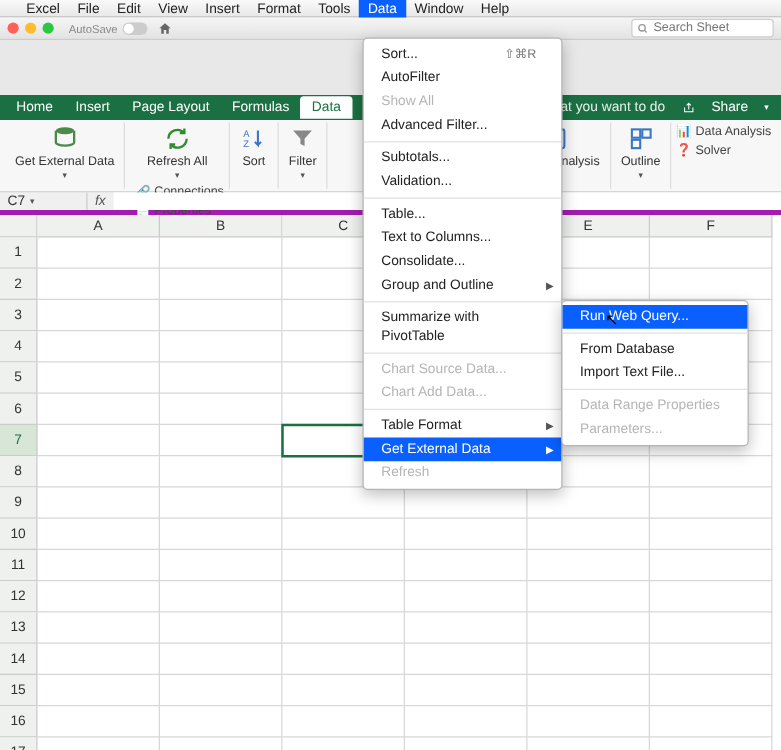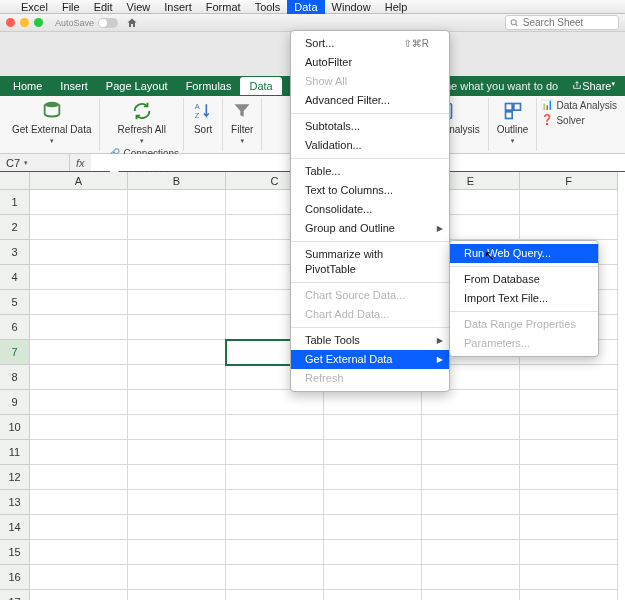--- a/index.html
+++ b/index.html
@@ -21,35 +21,35 @@
 .pill::after { content:""; width:8px; height:8px; border-radius:50%; background:#fff; position:absolute; top:1px; left:1px;}
 .home-icn { margin-left:8px; width:12px; height:12px; color:#555;}
 .search-area { margin-left: auto; display:flex; align-items:center; gap:4px; width:114px; border:1px solid #ccc; border-radius:3px; padding:1px 4px; background:#fff;}
 .search-input { border:none; outline:none; width:100%; font-size:10px; color:#999;}
 
 
 .ribbon-tabs { height: 20px; background: #1a7043; display: flex; align-items: center; padding: 0 4px; color:#fff; font-size:11px;margin-top:44px; }
 .rtab { padding: 3px 9px; cursor: default; }
 .rtab.active { background: #fff; color: #1a7043; border-radius: 3px 3px 0 0; font-weight: 500;}
 .tellme { margin-left: auto; display:flex; align-items:center; gap:4px; opacity:.9;}
-.share-btn { margin-left:8px; display:flex; align-items:flex-start; gap:0; padding:0 6px;}
+.share-btn { margin-left:8px; display:flex; align-items:center; gap:13px; padding:0 6px;}
 
 
 .ribbon-body { height: 58px; background: #f7f7f7; border-bottom: 1px solid #ccc; display:flex; padding: 2px 4px; }
 .rgroup { display:flex; flex-direction:column; align-items:center; justify-content:space-between; padding: 0 4px; border-right:1px solid #ddd; }
 .rgroup:last-child { border-right:none; }
 .big-btn { display:flex; flex-direction:column; align-items:center; gap:2px; padding:2px 4px; font-size:10px; color:#333; line-height:1.1; text-align:center;}
 .big-btn .ic { width:22px; height:22px; display:flex; align-items:center; justify-content:center;}
 .small-row { font-size:10px; color:#444; display:flex; align-items:center; gap:3px; padding:1px 0;}
 .small-row .ic { width:12px; height:12px; }
 .dropdown-arrow { font-size:7px; color:#555;}
 .vstack { display:flex; flex-direction:column; justify-content:center; gap:1px;}
 
 
-.formula-bar { height: 18px; background: #f0f0f0; border-bottom:1px solid #a21caf; display:flex; align-items:center;}
+.formula-bar { height: 18px; background: #f0f0f0; border-bottom:4px solid #a21caf; display:flex; align-items:center;}
 .namebox { width:70px; padding:0 6px; font-size:11px; color:#333; border-right:1px solid #ccc; display:flex; align-items:center; gap:4px; height:100%;}
 .fx-label { padding:0 6px; font-style:italic; color:#555; font-size:11px;}
 
 
 .grid-area { position:relative; background:#fff; }
 .colhdrs { display:flex; height:18px; }
 .rowhdr-corner { width:30px; background:#eef1ee; border:1px solid #ccc; border-left:none; border-top:none;}
 .colhdr { flex:0 0 98px; background:#eef1ee; border:1px solid #ccc; border-left:none; border-top:none; text-align:center; font-size:11px; color:#333; line-height:18px;}
 .rows { }
 .row { display:flex; height:25px;}
@@ -491,21 +491,21 @@
     </div>
     <div class="sep"></div>
     <div class="mi disabled">
       <span>Chart Source Data...</span>
     </div>
     <div class="mi disabled">
       <span>Chart Add Data...</span>
     </div>
     <div class="sep"></div>
     <div class="mi submenu">
-      <span>Table Tools</span>
+      <span>Table Format</span>
     </div>
     <div class="mi submenu highlight">
       <span>Get External Data</span>
     </div>
     <div class="mi disabled">
       <span>Refresh</span>
     </div>
   </div>
 <div class="menu-dd" id="sub-menu">
     <div class="mi highlight">

